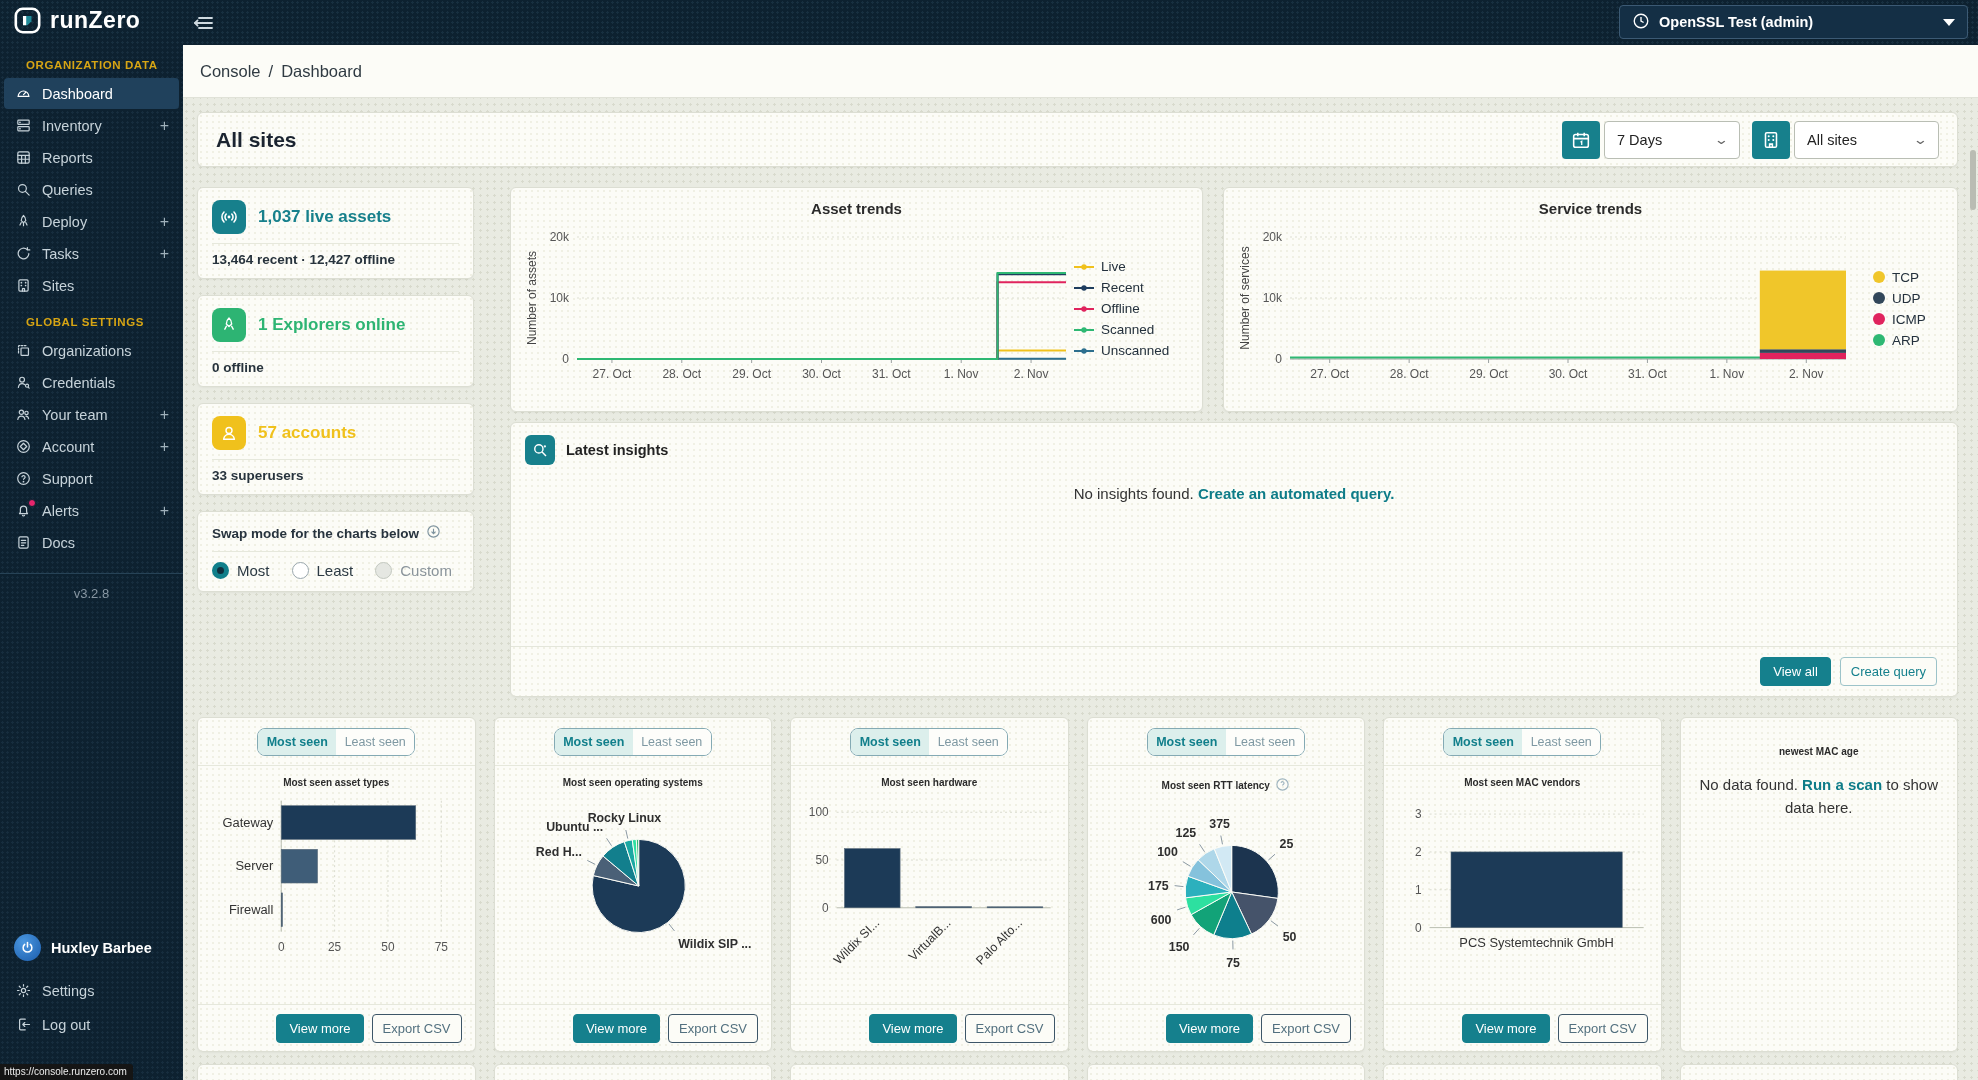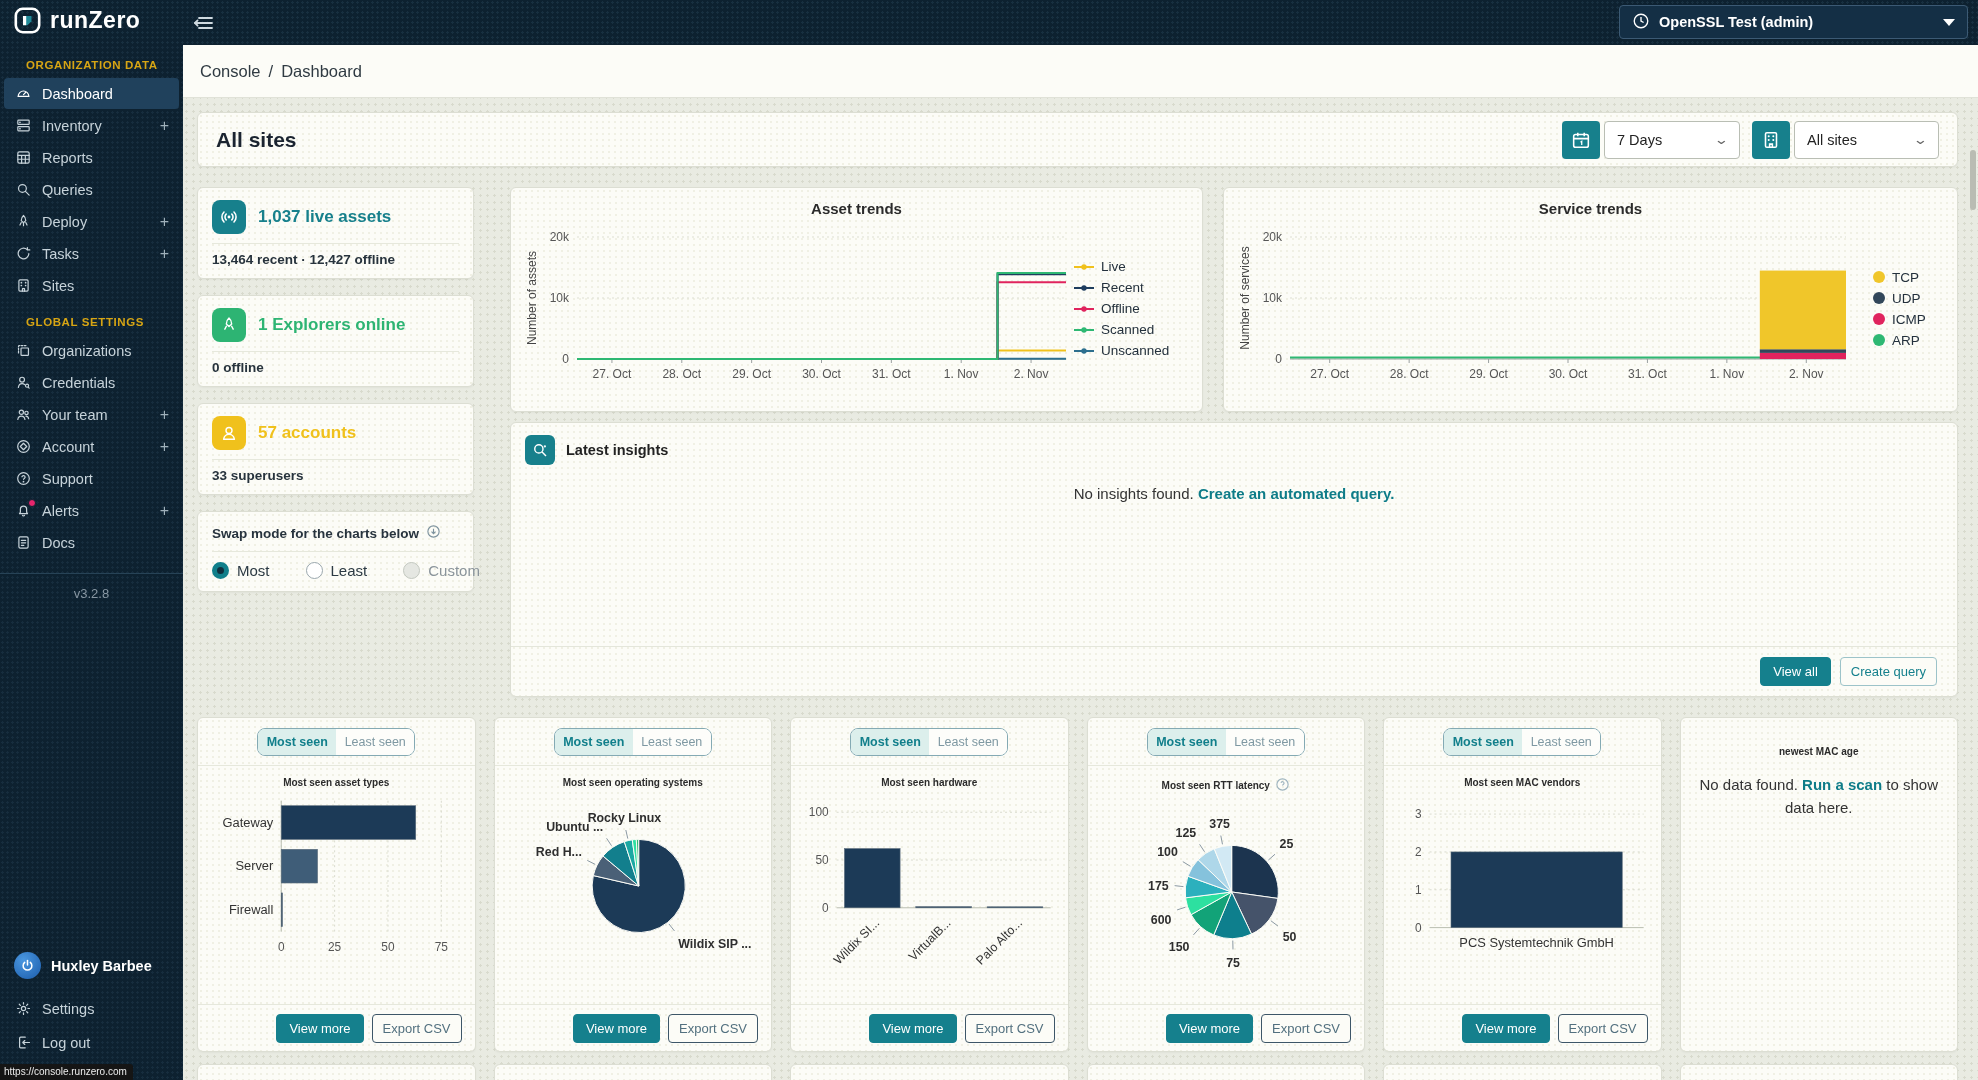--- a/index.html
+++ b/index.html
@@ -26,21 +26,21 @@
 .nav-section-label { color:#d7a514; font-size:11.5px; font-weight:700; letter-spacing:.6px; padding:14px 14px 6px 26px; }
 .nav-item { display:flex; align-items:center; gap:10px; height:31px; margin:1px 4px; padding:0 10px; border-radius:4px;
   font-size:14.5px; cursor:pointer; color:#c7d3da; position:relative; }
 .nav-item.active { background:#20415c; color:#fff; }
 .nav-ic { width:18px; height:18px; display:flex; align-items:center; justify-content:center; position:relative; flex:none; }
 .nav-ic svg { width:17px; height:17px; }
 .nav-plus { margin-left:auto; color:#9fb0ba; font-size:16px; font-weight:400; }
 .alert-dot { position:absolute; top:-3px; right:-4px; width:8px; height:8px; border-radius:50%; background:#e8256d; border:1.5px solid #0d2130; }
 .side-divider { border-top:1px solid #274357; margin:14px 0 0 0; }
 .version { text-align:center; color:#8796a2; font-size:13px; padding:12px 0; }
-.sidebar-bottom { margin-top:auto; padding-bottom:20px; }
+.sidebar-bottom { margin-top:auto; padding-bottom:38px; }
 .user-row { display:flex; align-items:center; gap:10px; padding:6px 14px 12px 14px; color:#fff; font-weight:700; font-size:14.5px; cursor:pointer; }
 .avatar { width:27px; height:27px; border-radius:50%; background:radial-gradient(circle at 35% 30%, #4a97e0, #1b5cab); display:flex; align-items:center; justify-content:center; flex:none; }
 .avatar svg { width:15px; height:15px; }
 .status-chip { position:fixed; left:0; bottom:0; background:#151515; color:#ececec; font-size:10px; padding:2px 6px 3px 4px; z-index:60; border-top-right-radius:3px; }
 
 
 .main { position:absolute; left:183px; top:45px; right:0; bottom:0; overflow:hidden;
   background:#e9ebe2; background-image:radial-gradient(#d8dacd 1px, transparent 1.2px); background-size:7px 7px; }
 .breadcrumb-bar { height:53px; background:#fcfcf7; border-bottom:1px solid #e0e2d8; display:flex; align-items:center; padding-left:17px;
   font-size:16.5px; color:#2f3a42; gap:8px; }
@@ -67,21 +67,21 @@
 .stat-card { padding:12px 14px 11px 14px; }
 .stat-head { display:flex; align-items:center; gap:12px; }
 .stat-ic { width:34px; height:34px; border-radius:8px; display:flex; align-items:center; justify-content:center; flex:none; }
 .stat-ic svg { width:20px; height:20px; }
 .stat-title { font-size:17px; font-weight:700; }
 .divider { border-top:1px solid #e6e8dc; margin:9px 0 8px 0; }
 .stat-sub { font-size:13.5px; font-weight:700; color:#27333d; }
 .swap-card { padding:12px 14px; }
 .swap-head { display:flex; align-items:center; gap:7px; font-size:13.5px; font-weight:700; color:#27333d; }
 .info-ic svg { width:15px; height:15px; }
-.radio-row { display:flex; align-items:center; gap:36px; margin-top:10px; }
+.radio-row { display:flex; align-items:center; gap:22px; margin-top:10px; }
 .radio-opt { display:flex; align-items:center; gap:8px; font-size:15px; color:#2c3a44; cursor:pointer; }
 .radio-dot { width:17px; height:17px; border-radius:50%; border:1.5px solid #9aa7ad; background:#fff; flex:none; }
 .radio-dot.on { border:5px solid #117f8b; background:#10303f; }
 .radio-opt.disabled { color:#8a949b; } .radio-opt.disabled .radio-dot { background:#e5e7e2; border-color:#c3c8c0; }
 
 
 .trends-row { display:grid; grid-template-columns:693px 1fr; column-gap:20px; margin-bottom:10px; }
 .trend-card { height:225px; padding:12px 12px 6px 12px; }
 .chart-title { text-align:center; font-size:15px; font-weight:700; color:#2b2b2b; }
 .trend-body { display:flex; align-items:center; }

